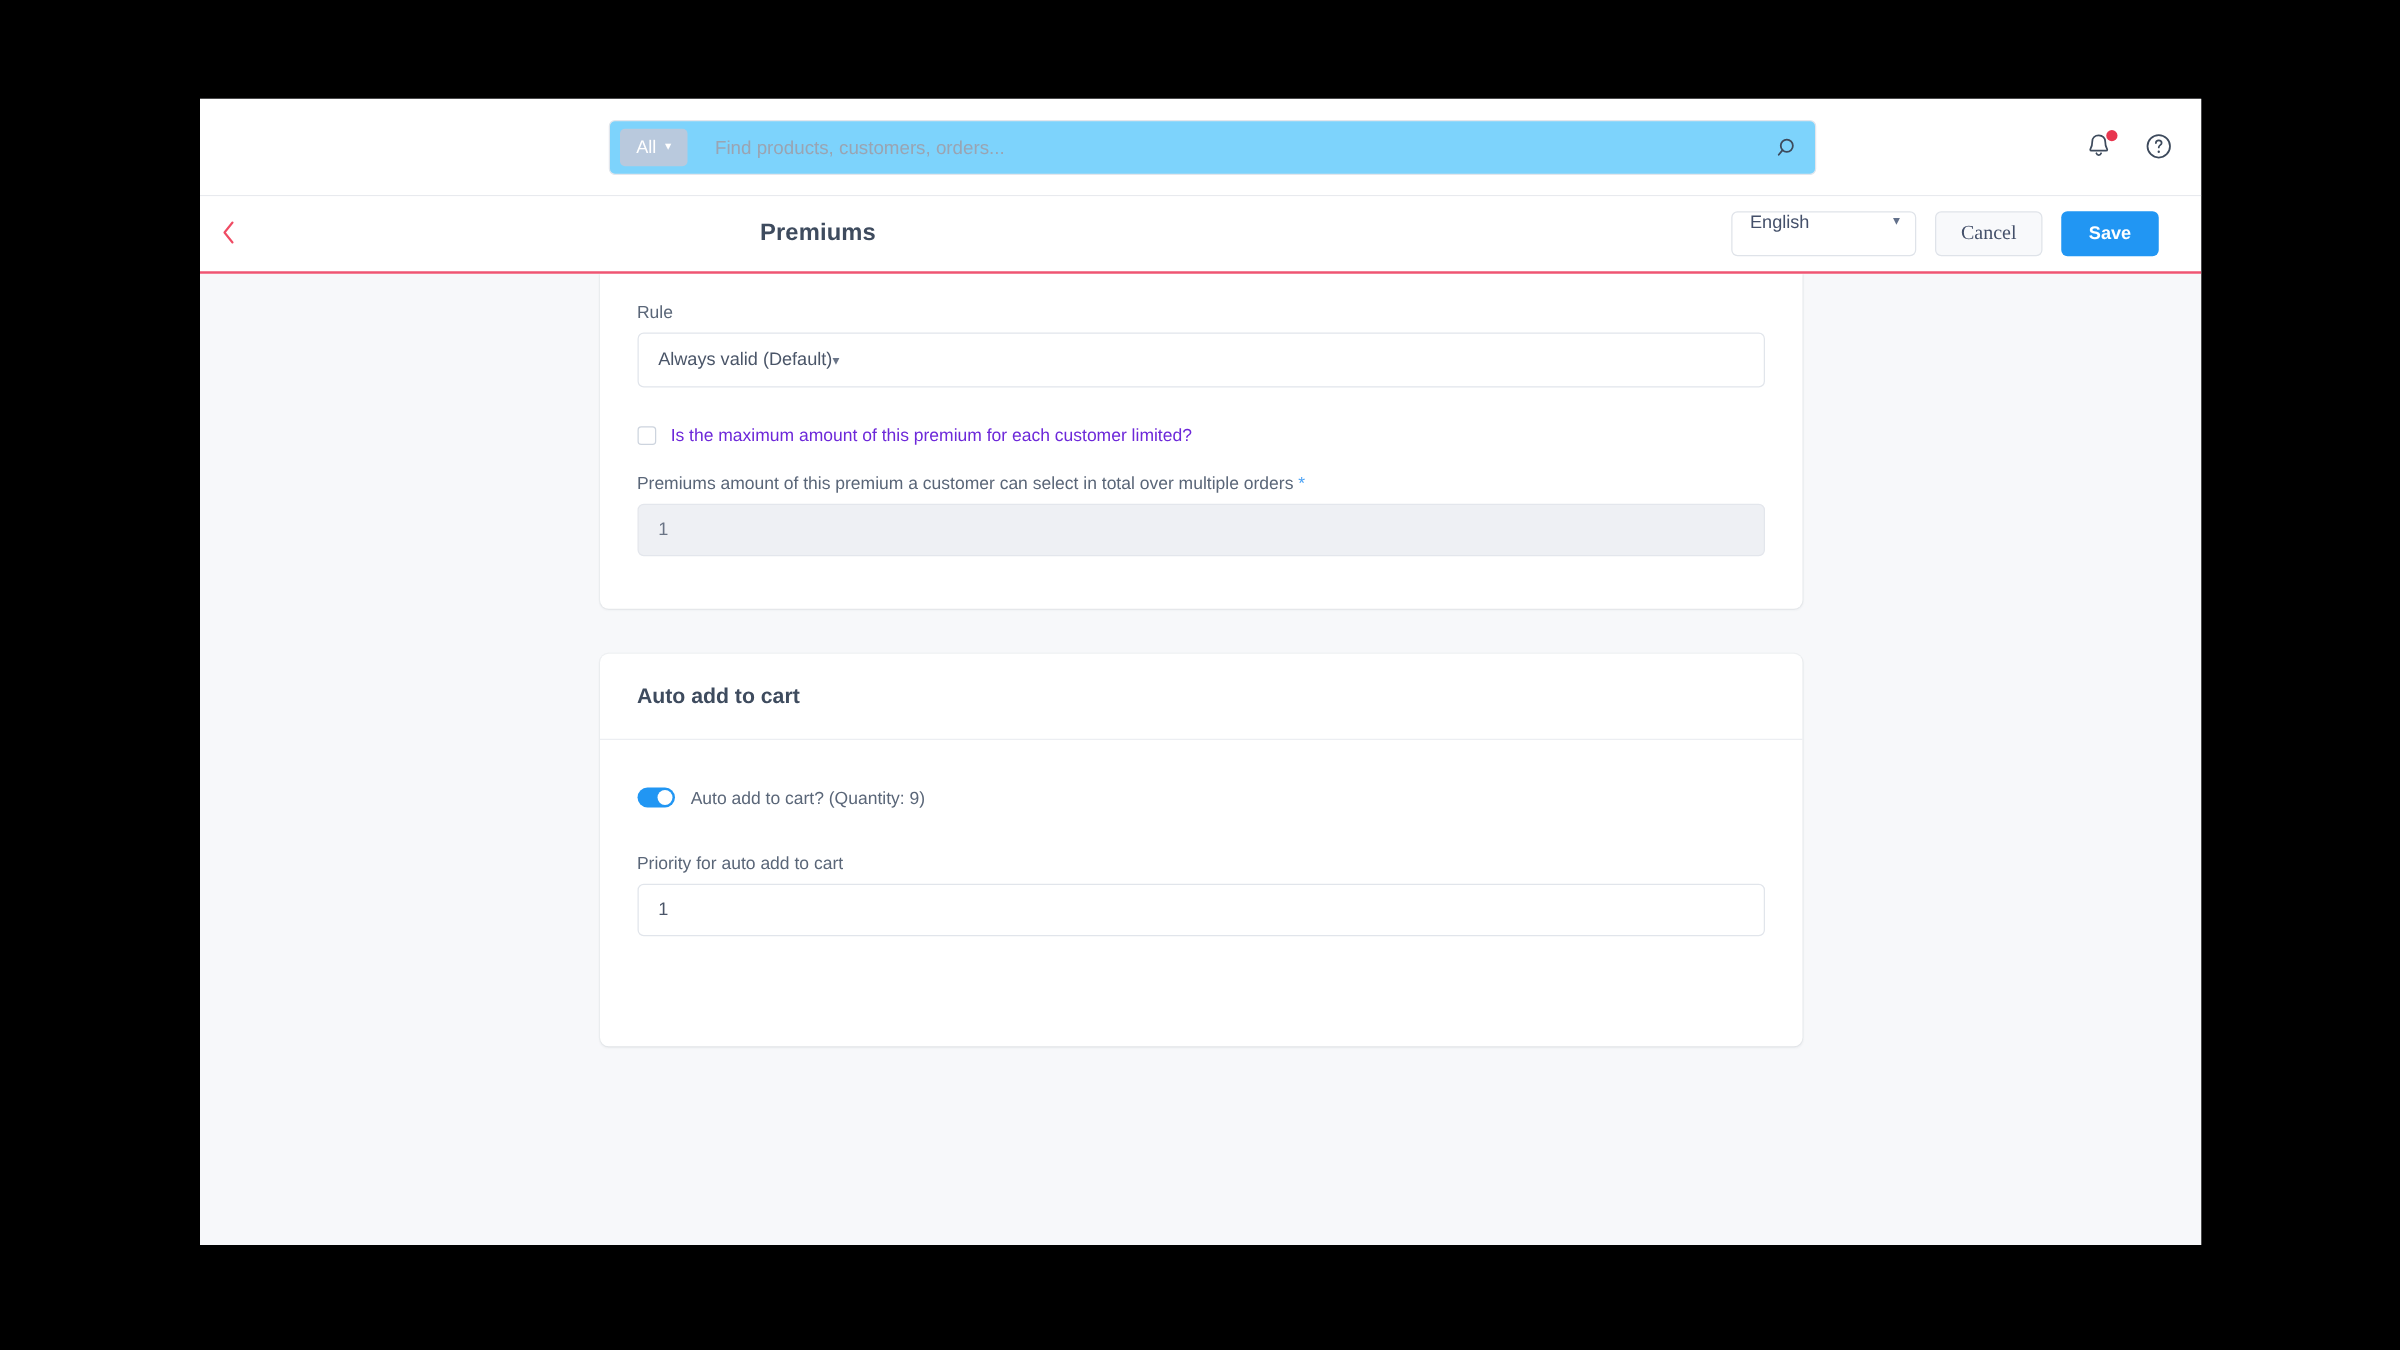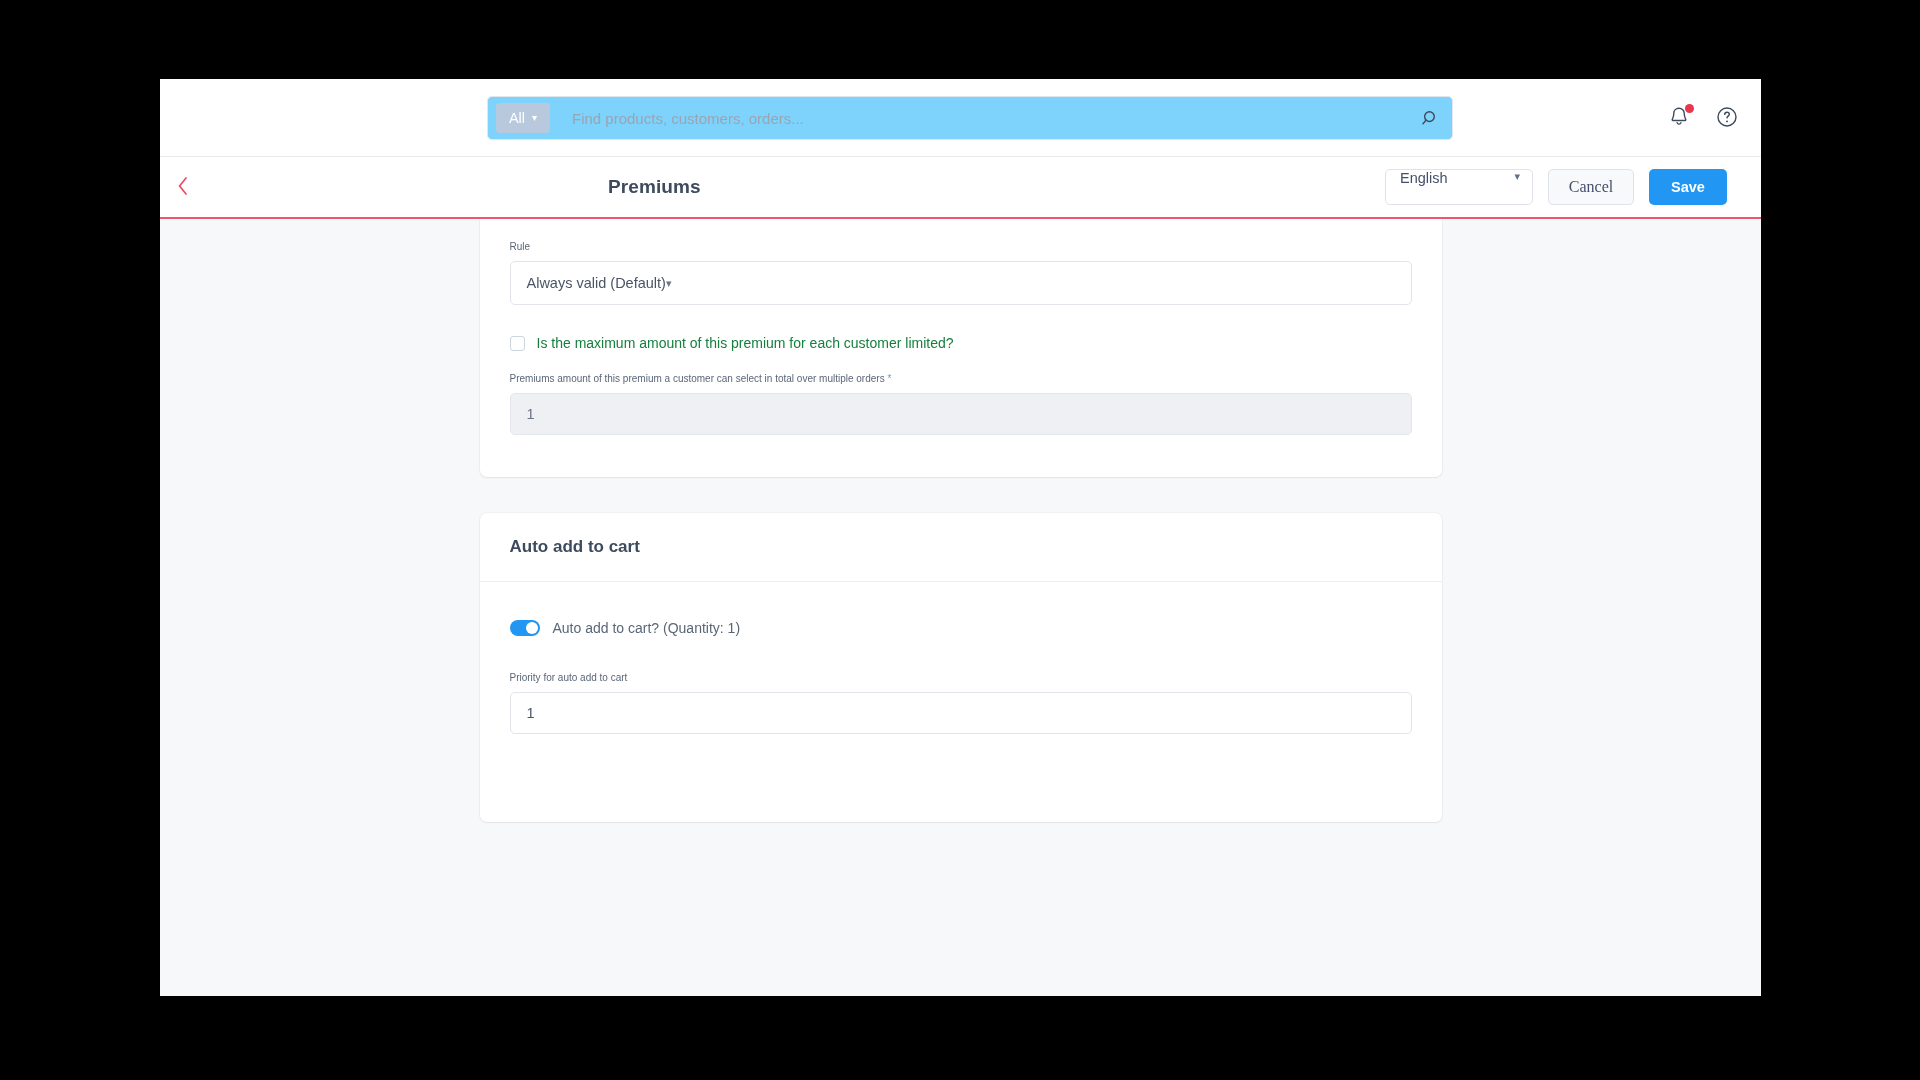--- a/index.html
+++ b/index.html
@@ -205,21 +205,21 @@
     font-weight: bold;
     color: #3e4b5e;
   }
   .card-body { padding: 38px 30px 40px; }
 
   .field { margin-bottom: 26px; }
   .field:last-child { margin-bottom: 0; }
 
   .field-label {
     display: block;
-    font-size: 10px;
+    font-size: 14px;
     color: #5a6678;
     margin-bottom: 9px;
   }
   .req { color: #4da3f5; }
 
   .input-box {
     width: 902px;
     height: 42px;
     border: 1px solid #e1e5eb;
     border-radius: 5px;
@@ -261,21 +261,21 @@
     margin: 30px 0 22px;
   }
   .checkbox {
     width: 15px; height: 15px;
     border: 1px solid #cdd4de;
     border-radius: 3px;
     background: #ffffff;
     cursor: pointer;
     flex: none;
   }
-  .check-label { font-size: 14px; color: #15803d; }
+  .check-label { font-size: 14px; color: #6d28d9; }
 
   .toggle-row {
     display: flex;
     align-items: center;
     gap: 13px;
     margin-bottom: 36px;
   }
   .toggle {
     width: 30px; height: 16px;
     border-radius: 9px;
@@ -387,21 +387,21 @@
     <div class="card" id="card-autocart">
       <div class="card-head">
         <div class="card-head-title">Auto add to cart</div>
       </div>
       <div class="card-body">
 
         <div class="toggle-row">
           <span class="toggle">
             <span class="knob"></span>
           </span>
-          <span class="toggle-label">Auto add to cart? (Quantity: 1)</span>
+          <span class="toggle-label">Auto add to cart? (Quantity: 9)</span>
         </div>
 
         <div class="field">
           <label class="field-label">Priority for auto add to cart</label>
           <input class="input-box" type="text" value="1" style="">
         </div>
 
         <div class="spacer-bottom"></div>
       </div>
     </div>

